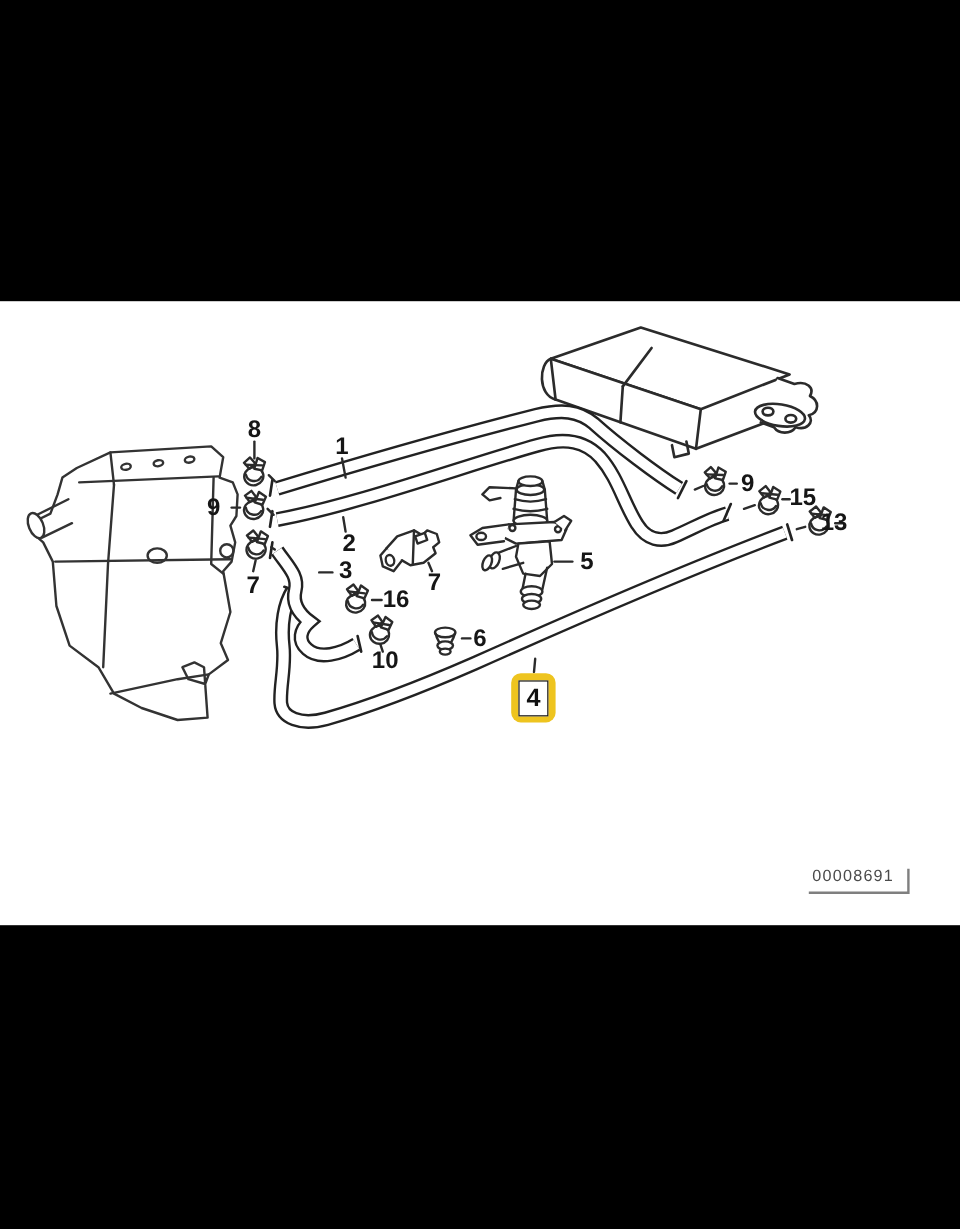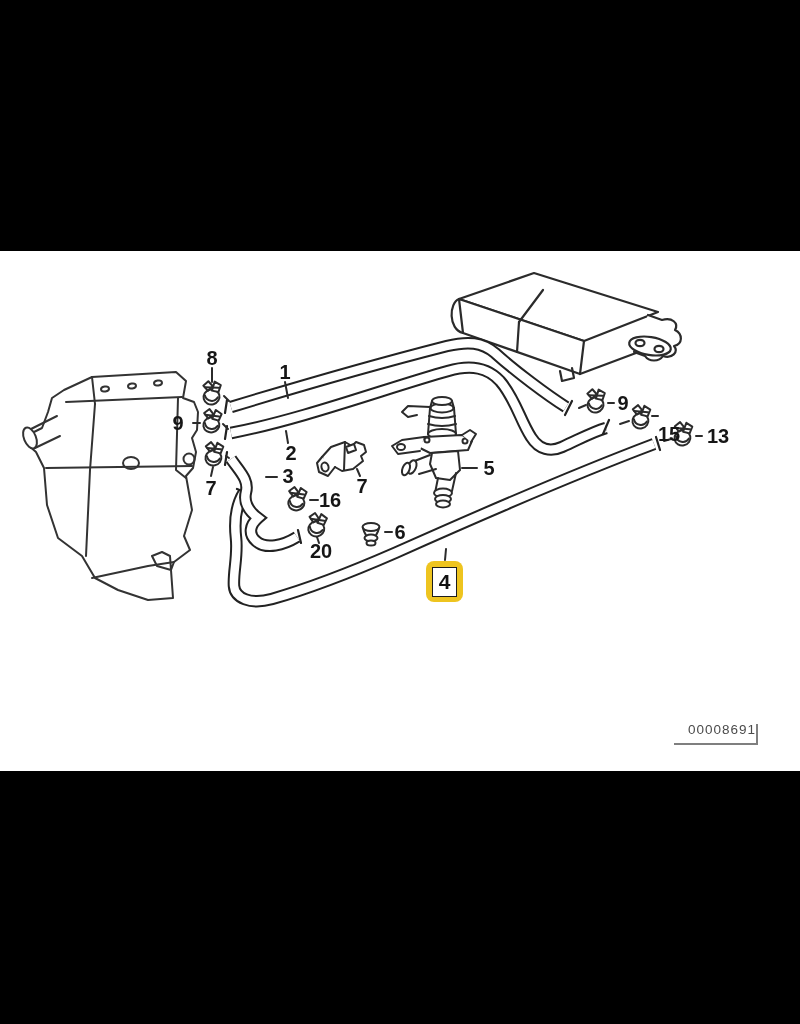--- a/index.html
+++ b/index.html
@@ -12,21 +12,21 @@
   .lbl{position:absolute;transform:translate(-50%,-50%);
        font-weight:700;font-size:20px;color:#161616;line-height:1;
        letter-spacing:0px;white-space:nowrap;}
   .hl-box{position:absolute;left:426px;top:561px;width:37px;height:41px;
           border-radius:8px;display:flex;align-items:center;justify-content:center;
           box-sizing:border-box;}
   .hl-inner{width:23px;height:28px;background:#fff;border:1.6px solid #1c1c1c;
             display:flex;align-items:center;justify-content:center;
             font-weight:700;font-size:21px;color:#111;}
   .drawing-number{position:absolute;left:666px;top:722px;width:90px;
-                  text-align:right;font-size:13.5px;color:#4b4b4b;
+                  text-align:center;font-size:13.5px;color:#4b4b4b;
                   letter-spacing:1px;}
 </style>
 </head>
 <body>
 
 <div class="stage">
 
   <svg class="art" width="800" height="1024" viewBox="0 0 800 1024">
     <defs>
       <g id="clampsym">
@@ -175,25 +175,25 @@
   <div>
     <div class="lbl" style="left:285px;top:372px">1</div>
     <div class="lbl" style="left:291px;top:453px">2</div>
     <div class="lbl" style="left:288px;top:476px">3</div>
     <div class="lbl" style="left:489px;top:468px">5</div>
     <div class="lbl" style="left:400px;top:532px">6</div>
     <div class="lbl" style="left:362px;top:486px">7</div>
     <div class="lbl" style="left:212px;top:358px">8</div>
     <div class="lbl" style="left:623px;top:403px">9</div>
     <div class="lbl" style="left:211px;top:488px">7</div>
-    <div class="lbl" style="left:321px;top:551px">20</div>
+    <div class="lbl" style="left:321px;top:551px">10</div>
     <div class="lbl" style="left:330px;top:500px">16</div>
-    <div class="lbl" style="left:718px;top:436px">13</div>
+    <div class="lbl" style="left:695px;top:436px">13</div>
     <div class="lbl" style="left:178px;top:423px">9</div>
-    <div class="lbl" style="left:669px;top:434px">15</div>
+    <div class="lbl" style="left:669px;top:415px">15</div>
 
     <div class="hl-box" style="background: rgb(238, 196, 31);">
       <div class="hl-inner">4</div>
     </div>
   </div>
 
   <div class="drawing-number">00008691</div>
 
   <div class="bar top"></div>
   <div class="bar bottom"></div>

